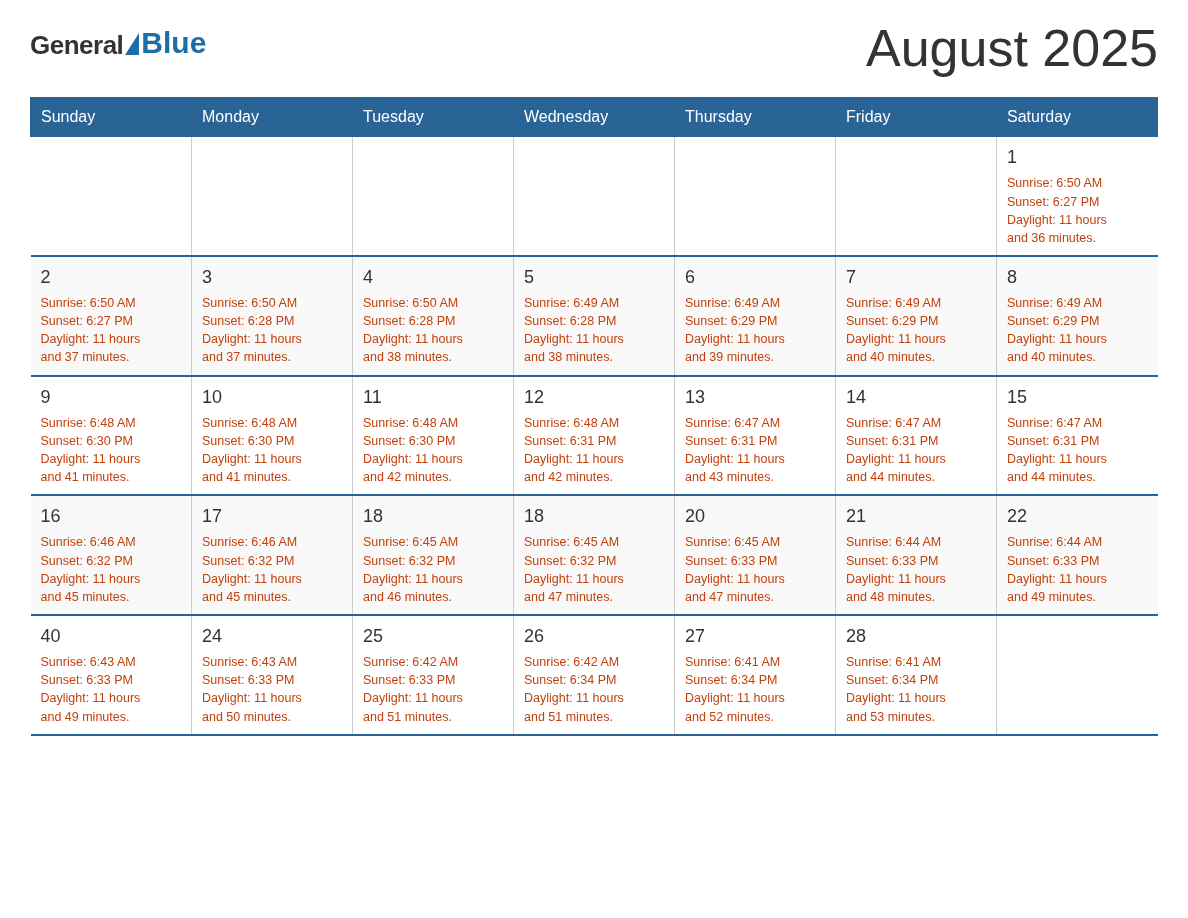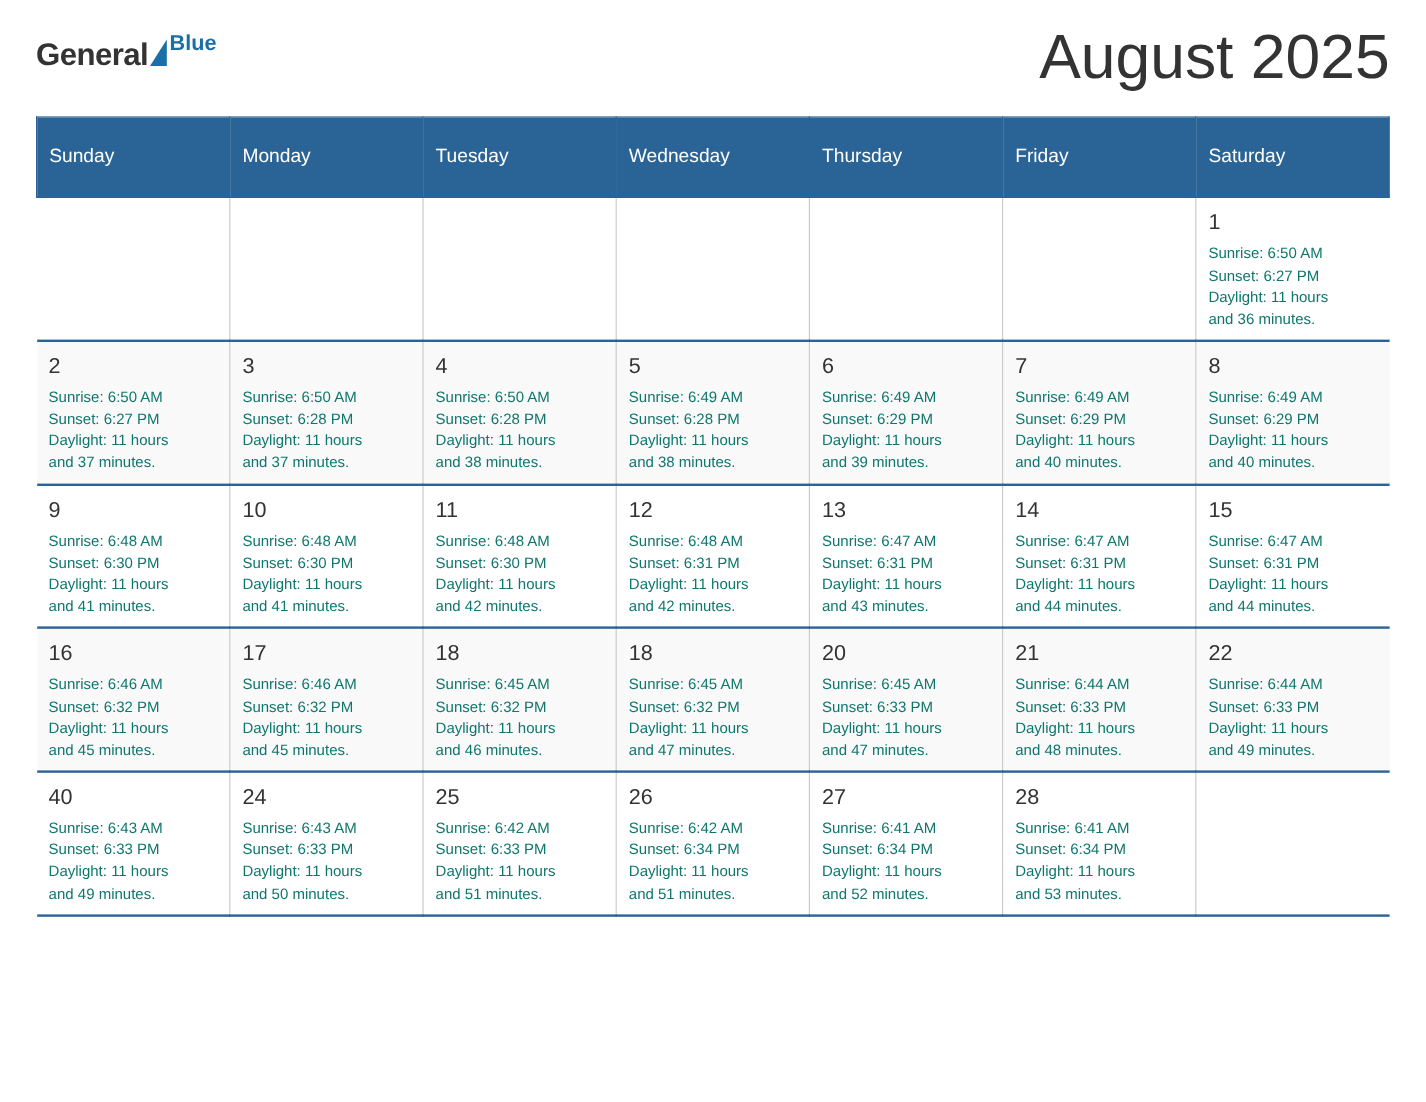--- a/index.html
+++ b/index.html
@@ -35,21 +35,21 @@
     }
     .logo-triangle {
       width: 0;
       height: 0;
       border-left: 14px solid transparent;
       border-bottom: 22px solid #1a6fa8;
       margin-left: 2px;
       margin-top: -4px;
     }
     .logo-blue {
-      font-size: 18px;
+      font-size: 30px;
       font-weight: bold;
       color: #1a6fa8;
       margin-top: -4px;
       margin-left: 2px;
     }
     .title-section {
       text-align: right;
     }
     .month-title {
       font-size: 52px;
@@ -65,21 +65,21 @@
     table {
       width: 100%;
       border-collapse: collapse;
     }
     thead tr {
       background-color: #2a6496;
     }
     thead th {
       color: #fff;
       text-align: left;
-      padding: 24px 10px;
+      padding: 10px 10px;
       font-size: 16px;
       font-weight: normal;
       border: 1px solid #2a6496;
     }
     tbody tr {
       border-bottom: 2px solid #2a6496;
     }
     tbody td {
       vertical-align: top;
       padding: 8px 10px;
@@ -93,21 +93,21 @@
       border-right: none;
     }
     .day-number {
       font-size: 18px;
       font-weight: normal;
       margin-bottom: 4px;
       display: block;
     }
     .day-info {
       font-size: 12.5px;
-      color: #0f766e;
+      color: #c2410c;
       line-height: 1.45;
     }
     tbody tr:nth-child(even) {
       background-color: #f9f9f9;
     }
     tbody tr {
       background-color: #fff;
     }
   </style>
 </head>

